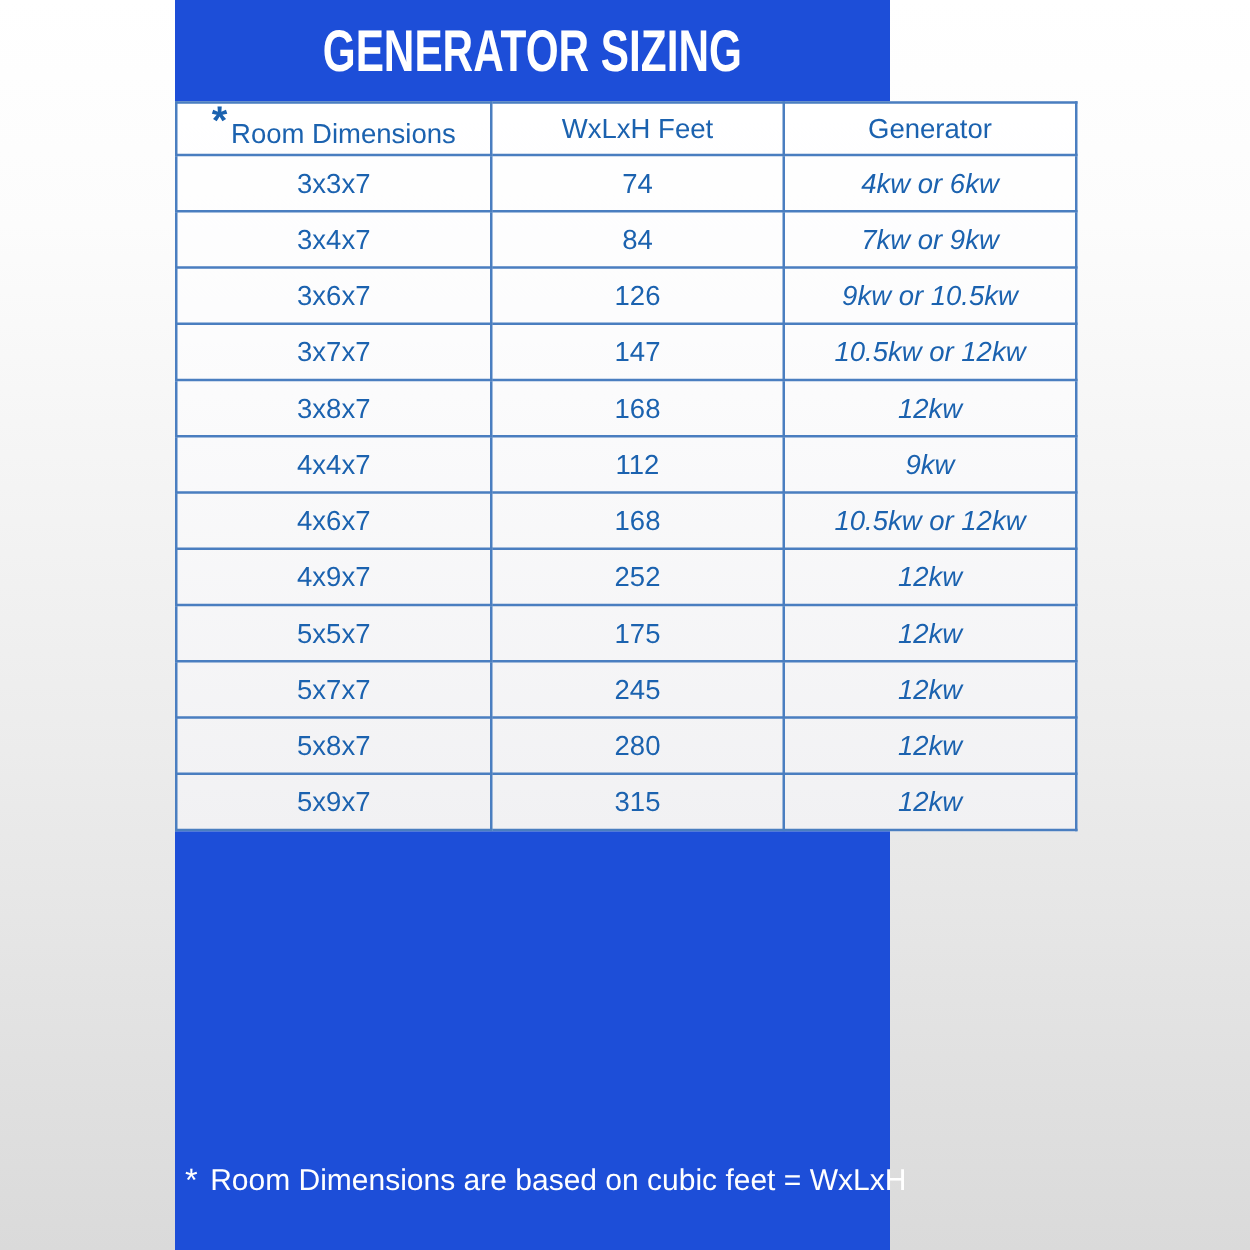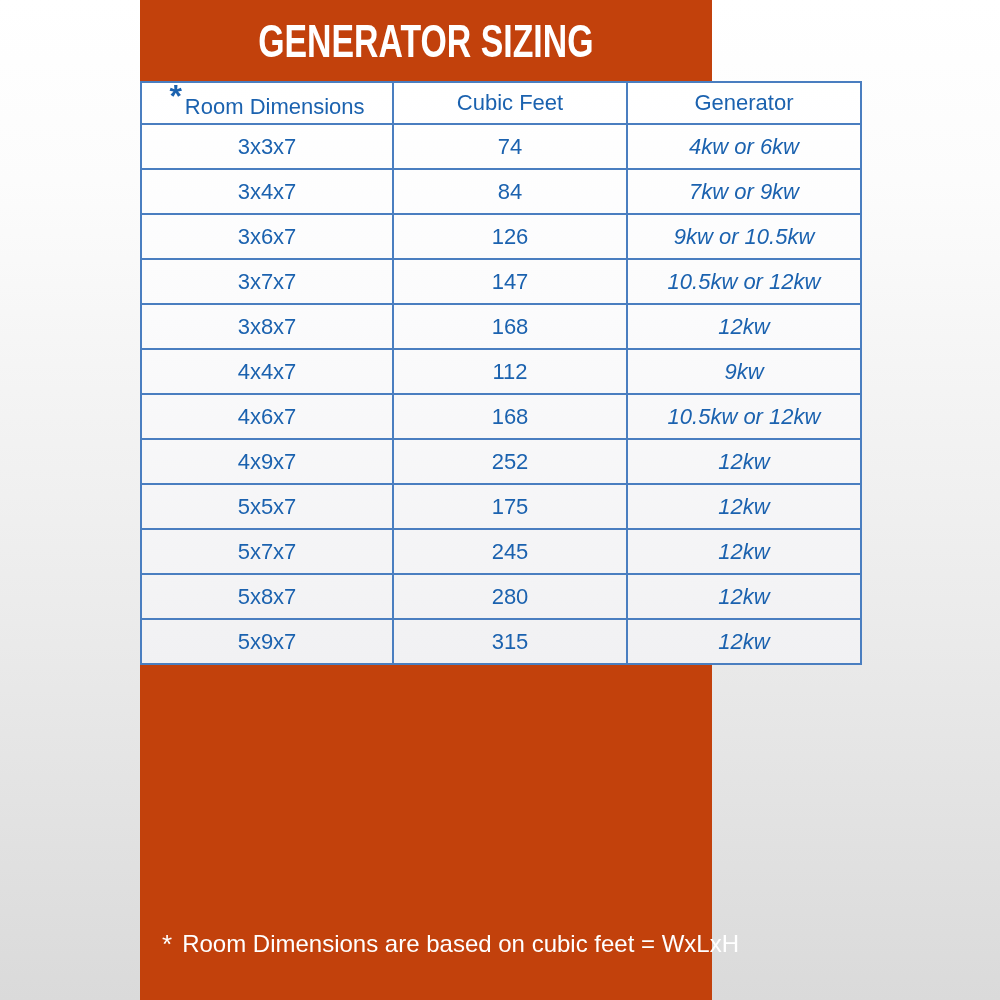--- a/index.html
+++ b/index.html
@@ -13,21 +13,21 @@
     overflow: hidden;
     background: linear-gradient(180deg, #ffffff 0%, #fcfcfc 18%, #ececec 60%, #dadada 100%);
     font-family: "Liberation Sans", "DejaVu Sans", sans-serif;
   }
   .panel {
     position: absolute;
     left: 140px;
     top: 0;
     width: 572px;
     height: 1000px;
-    background: #c2410c;
+    background: #1d4ed8;
   }
   .title-wrap {
     height: 81px;
     display: flex;
     align-items: center;
     justify-content: center;
   }
   .title {
     color: #ffffff;
     font-weight: 700;
@@ -69,21 +69,21 @@
   }
   .hdr-asterisk {
     font-size: 32px;
     font-weight: 700;
     position: relative;
     top: -7px;
     margin-right: 3px;
   }
   .footnote {
     position: absolute;
-    left: 22px;
+    left: 8px;
     top: 928px;
     color: #ffffff;
     font-size: 24px;
     white-space: nowrap;
   }
   .footnote .fn-asterisk {
     font-size: 26px;
     margin-right: 10px;
     position: relative;
     top: 1px;
@@ -102,21 +102,21 @@
     <colgroup>
       <col class="c1">
         <col class="c2">
         <col class="c3">
     </colgroup>
     <thead>
       <tr>
         <th>
           <span class="hdr-asterisk">*</span><span>Room Dimensions</span>
         </th>
-        <th>Cubic Feet</th>
+        <th>WxLxH Feet</th>
         <th>Generator</th>
       </tr>
     </thead>
     <tbody>
 
         <tr>
           <td>3x3x7</td>
           <td>74</td>
           <td class="gen">4kw or 6kw</td>
         </tr>

